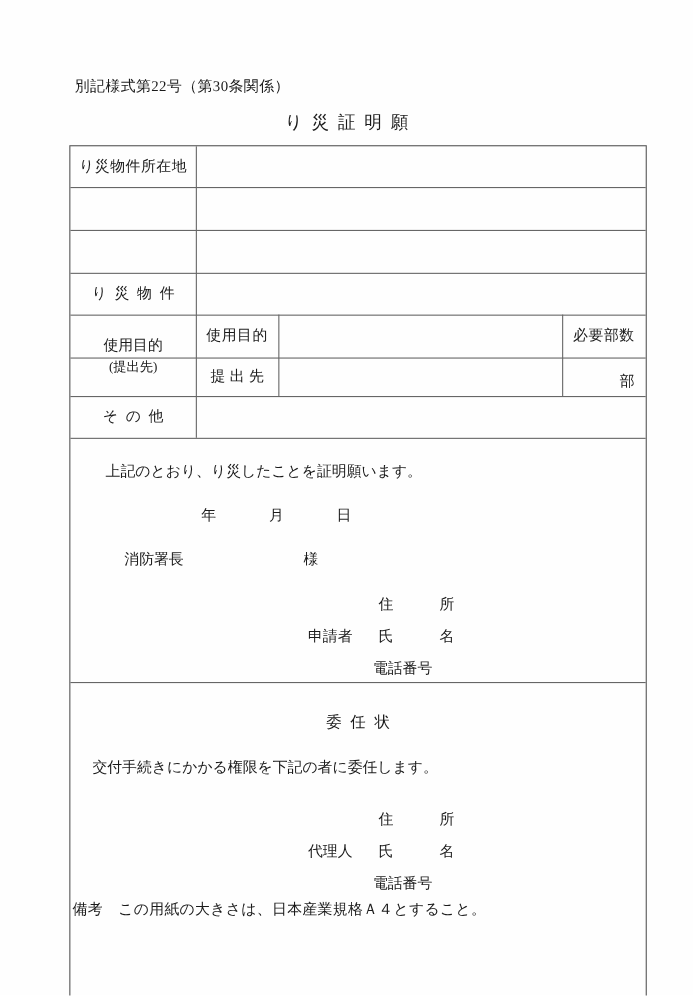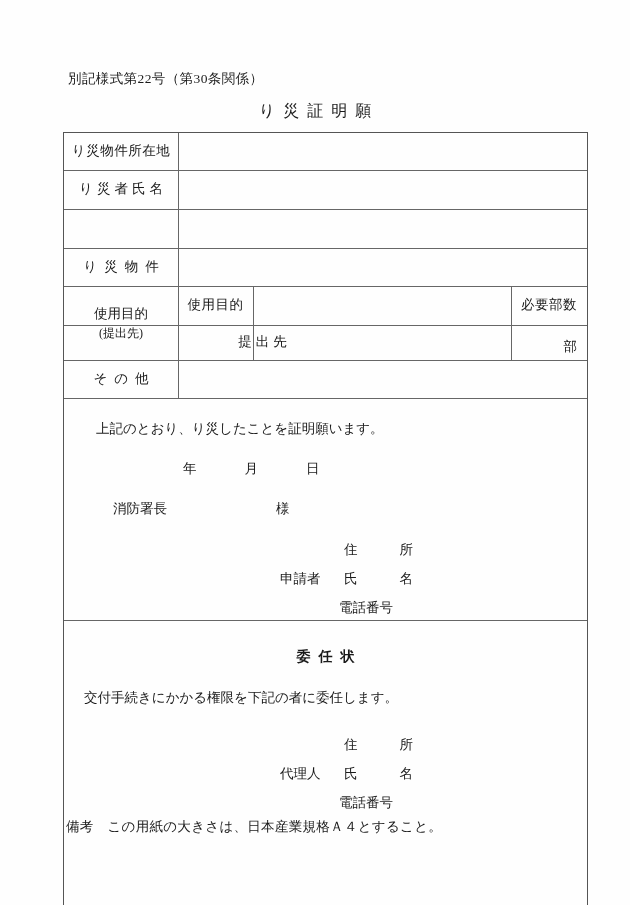--- a/index.html
+++ b/index.html
@@ -144,32 +144,31 @@
     <div class="hline" style="top:192px;"></div>
     <div class="hline" style="top:227px;"></div>
     <div class="hline" style="top:265px;"></div>
     <div class="hline" style="top:487px;"></div>
 
     <div class="vline" style="left:114px; height:265px;"></div>
     <div class="vline" style="left:189px; top:153px; height:74px;"></div>
     <div class="vline" style="left:447px; top:153px; height:74px;"></div>
 
     <div class="cell-label tight" style="left:0; top:0; width:114px; height:37px;">り災物件所在地</div>
-    <div class="cell-label spaced-sm" style="left:0; top:37px; width:114px; height:39px;">り災者氏名</div>
     <div class="cell-label spaced" style="left:0; top:115px; width:114px; height:38px;">り災物件</div>
 
     <div class="cell-label stacked" style="left:0; top:153px; width:114px; height:74px;">
       <span class="spaced">使用目的</span>
       <span class="sub-line">(提出先)</span>
     </div>
 
     <div class="cell-label spaced" style="left:0; top:227px; width:114px; height:38px;">その他</div>
 
     <div class="cell-label tight" style="left:114px; top:153px; width:75px; height:39px;">使用目的</div>
-    <div class="cell-label spaced-sm" style="left:114px; top:192px; width:75px; height:35px;padding-left:47px;">提出先</div>
+    <div class="cell-label spaced-sm" style="left:114px; top:192px; width:75px; height:35px;">提出先</div>
 
     <div class="cell-label tight" style="left:447px; top:153px; width:76px; height:39px;">必要部数</div>
     <div class="cell-text right-align" style="left:447px; top:205px; width:66px;">部</div>
 
     <div style="position:absolute; left:114px; top:0; width:409px; height:37px;"></div>
     <div style="position:absolute; left:114px; top:37px; width:409px; height:39px;"></div>
     <div style="position:absolute; left:114px; top:76px; width:409px; height:39px;"></div>
     <div style="position:absolute; left:114px; top:115px; width:409px; height:38px;"></div>
     <div style="position:absolute; left:189px; top:153px; width:258px; height:39px;"></div>
     <div style="position:absolute; left:189px; top:192px; width:258px; height:35px;"></div>
@@ -183,21 +182,21 @@
     <div class="body-line" style="left:49px; top:367px;">消防署長</div>
     <div class="body-line" style="left:212px; top:367px;">様</div>
 
     <div class="body-line sp-mid" style="left:275px; top:408px;">住　　所</div>
 
     <div class="body-line" style="left:216px; top:437px;">申請者</div>
     <div class="body-line sp-mid" style="left:275px; top:437px;">氏　　名</div>
 
     <div class="body-line" style="left:275px; top:466px;">電話番号</div>
 
-    <div class="section-heading" style="left:0; right:0; top:515px; text-align:center;font-weight:bold;">委任状</div>
+    <div class="section-heading" style="left:0; right:0; top:515px; text-align:center;">委任状</div>
 
     <div class="body-line" style="left:20px; top:556px;">交付手続きにかかる権限を下記の者に委任します。</div>
 
     <div class="body-line sp-mid" style="left:275px; top:603px;">住　　所</div>
 
     <div class="body-line" style="left:216px; top:632px;">代理人</div>
     <div class="body-line sp-mid" style="left:275px; top:632px;">氏　　名</div>
 
     <div class="body-line" style="left:275px; top:661px;">電話番号</div>
   </div>

